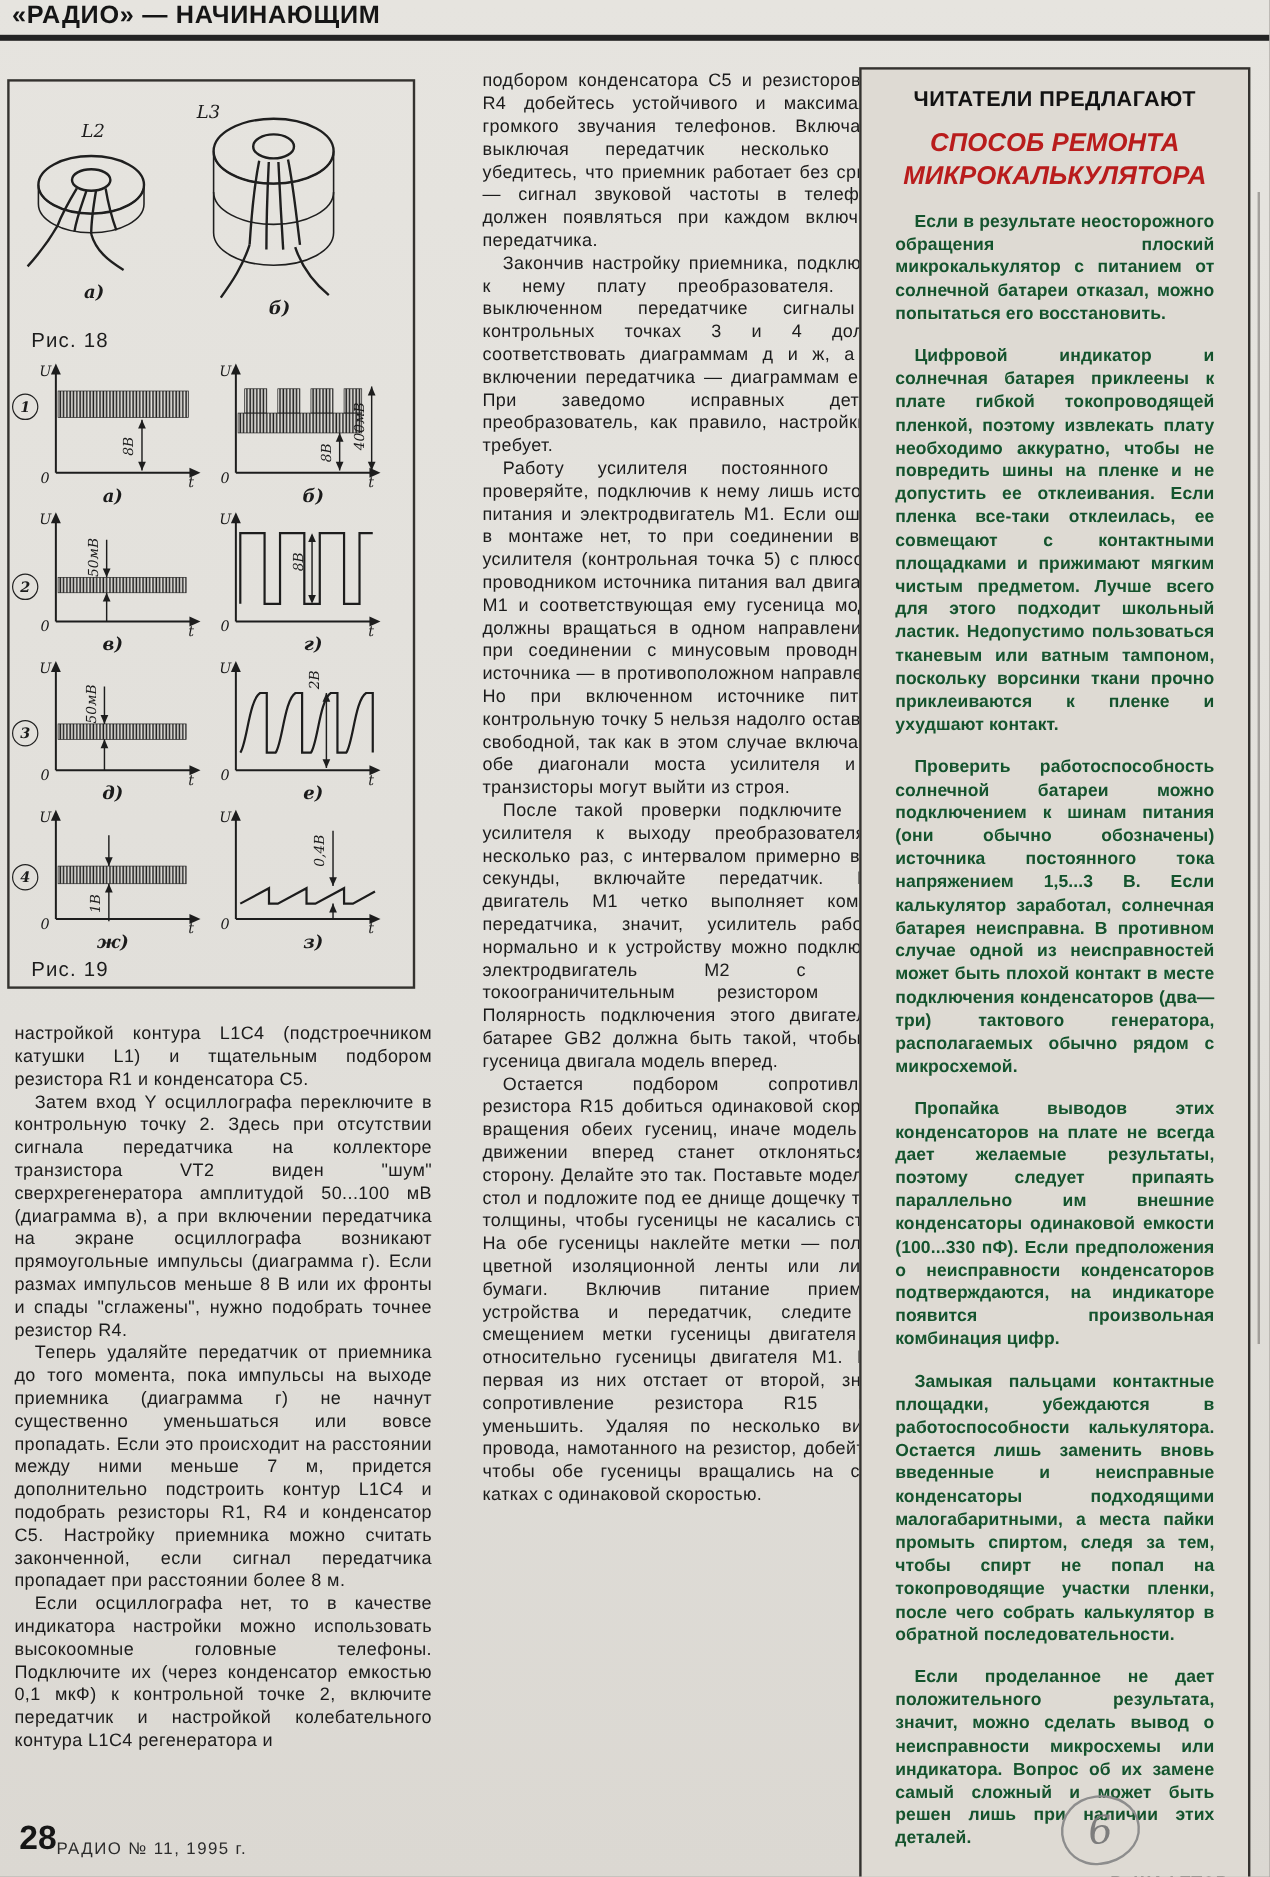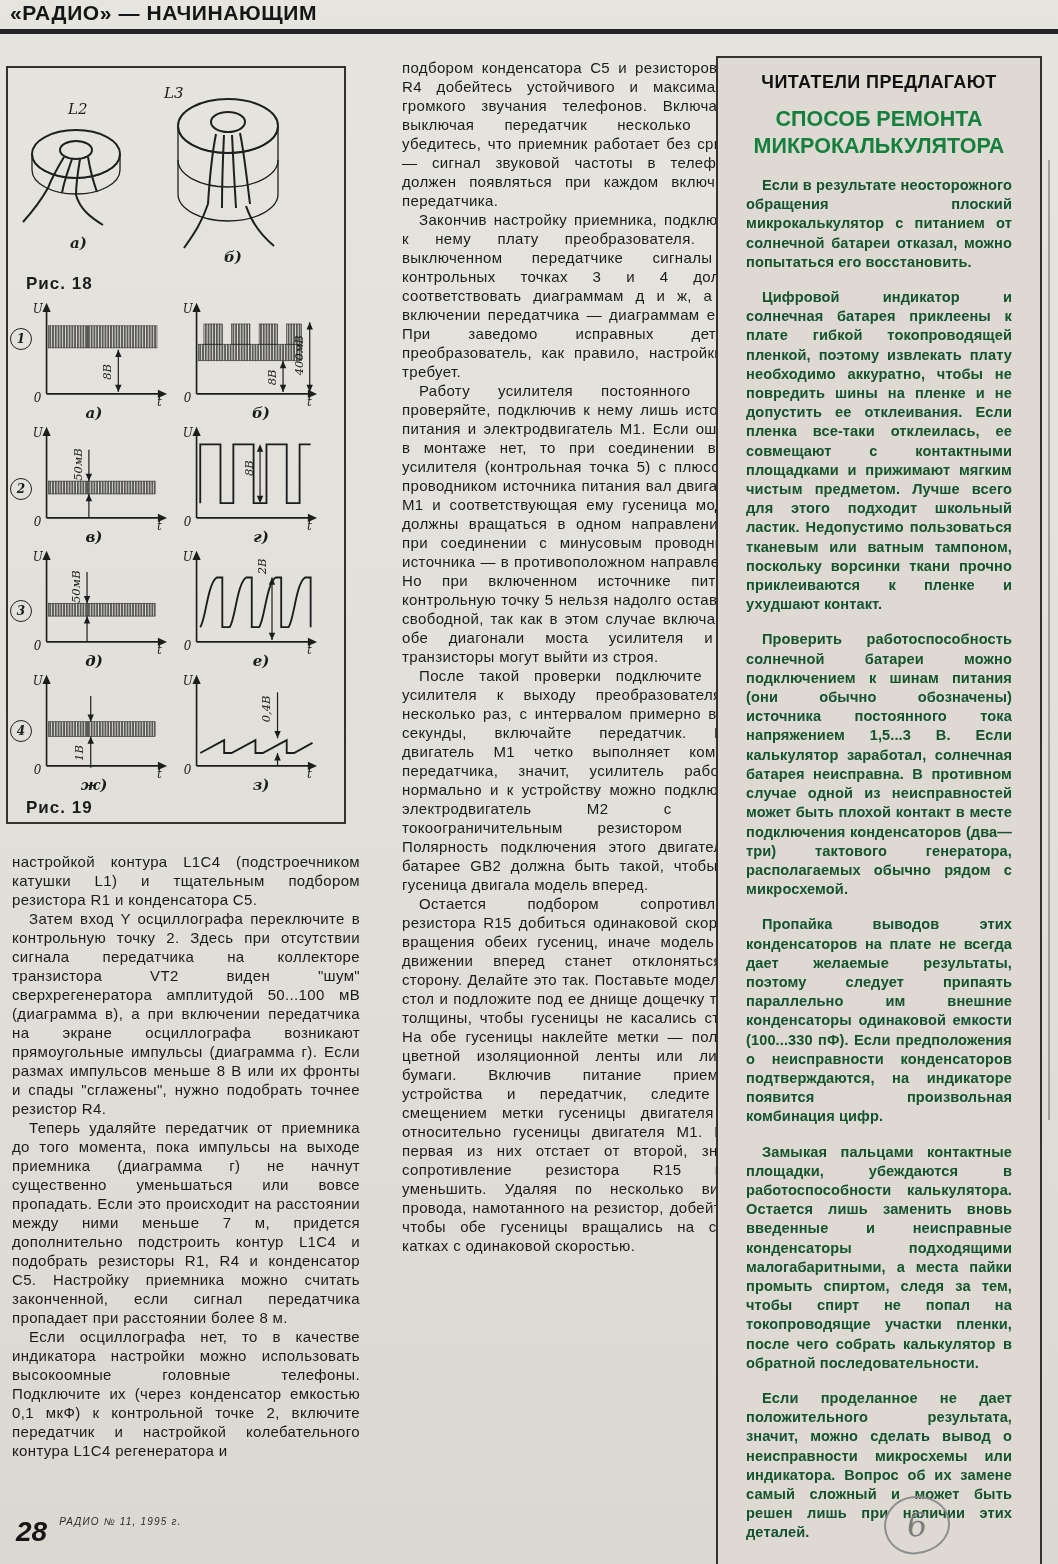--- a/index.html
+++ b/index.html
@@ -9,21 +9,21 @@
   
   .hdr{position:absolute;left:10px;top:1px;font-size:21px;font-weight:bold;letter-spacing:.6px;color:#151515;}
   .hrule{position:absolute;left:0;top:29px;width:1058px;height:5px;background:#242424;}
   .edge{position:absolute;left:1048px;top:160px;width:2px;height:960px;background:#6d6a66;opacity:.55;}
   
   .figbox{position:absolute;left:6px;top:66px;width:340px;height:758px;border:2px solid #34322f;
           box-sizing:border-box;overflow:hidden;}
   .coils{display:flex;align-items:flex-start;padding:6px 4px 0 10px;}
   .coil-label,.coil-sub{font:italic 15px "DejaVu Serif",serif;fill:#1c1c1c;}
   .coil-sub{font-weight:bold;}
-  .figcap{font-weight:bold;font-size:17px;letter-spacing:1px;margin:4px 0 0 18px;}
+  .figcap{font-weight:normal;font-size:17px;letter-spacing:1px;margin:4px 0 0 18px;}
   .dgrid{display:grid;grid-template-columns:168px 166px;padding:4px 0 0 2px;}
   .dcell{position:relative;height:124px;}
   .dcell .osc{display:block;margin-left:20px;}
   .dcell.r .osc{margin-left:2px;}
   .badge{position:absolute;left:0;width:20px;height:20px;border:1.7px solid #222;border-radius:50%;
          display:flex;align-items:center;justify-content:center;
          font:italic bold 12px "DejaVu Serif",serif;color:#1c1c1c;background:transparent;}
   .dcap{text-align:center;font:bold italic 15px "DejaVu Serif",serif;margin-top:-3px;}
   
   .osc .ax{stroke:#1d1d1d;stroke-width:1.8;fill:none;}
@@ -38,29 +38,29 @@
   .textcol{position:absolute;text-align:justify;font-size:15px;line-height:19px;letter-spacing:.35px;}
   .textcol p{margin:0;}
   .textcol p.ind{text-indent:17px;}
   .leftcol{left:12px;top:852px;width:348px;}
   .midcol{left:366px;top:58px;width:348px;margin-left:36px;}
   .endmark{width:13px;height:13px;background:#141414;margin:8px 6px 0 auto;}
   
   .rightbox{position:absolute;left:716px;top:56px;width:326px;height:1518px;border:2.5px solid #34322f;
             box-sizing:border-box;background:#dedad3;padding:14px 12px 0 12px;}
   .kicker{text-align:center;font-weight:bold;font-size:18px;letter-spacing:.4px;color:#121212;}
-  .rtitle{text-align:center;font-weight:bold;font-size:21.5px;line-height:27px;
-          margin:13px 2px 11px;color:#15803d;}
+  .rtitle{text-align:center;font-weight:bold;font-style:italic;font-size:21.5px;line-height:27px;
+          margin:13px 2px 11px;color:#b91c1c;}
   .rbody p{margin:16px;text-align:justify;font-weight:bold;font-size:14.6px;line-height:19.2px;
            letter-spacing:.1px;text-indent:16px;color:#14532d;}
   .author{text-align:right;font-weight:bold;font-size:15px;margin-top:18px;padding-right:4px;color:#121212;}
   
-  .footer{position:absolute;left:16px;top:1516px;display:flex;align-items:flex-start;gap:12px;font-style:italic;}
+  .footer{position:absolute;left:16px;top:1516px;display:flex;align-items:flex-end;gap:0;}
   .pagenum{font-size:28px;font-weight:bold;color:#161616;}
-  .issue{font-size:10px;letter-spacing:1.2px;color:#2a2a2a;}
+  .issue{font-size:14px;letter-spacing:1.2px;color:#2a2a2a;}
   
   .hand6{position:absolute;left:884px;top:1496px;width:62px;height:54px;border:2.5px solid #8d8d8d;
          border-radius:48% 52% 55% 45%/52% 48% 50% 50%;transform:rotate(-6deg);
          display:flex;align-items:center;justify-content:center;
          font:italic 32px "DejaVu Serif",serif;color:#7d7d7d;}
 </style>
 </head>
 <body>
 
 <svg width="0" height="0" style="position:absolute" aria-hidden="true">

